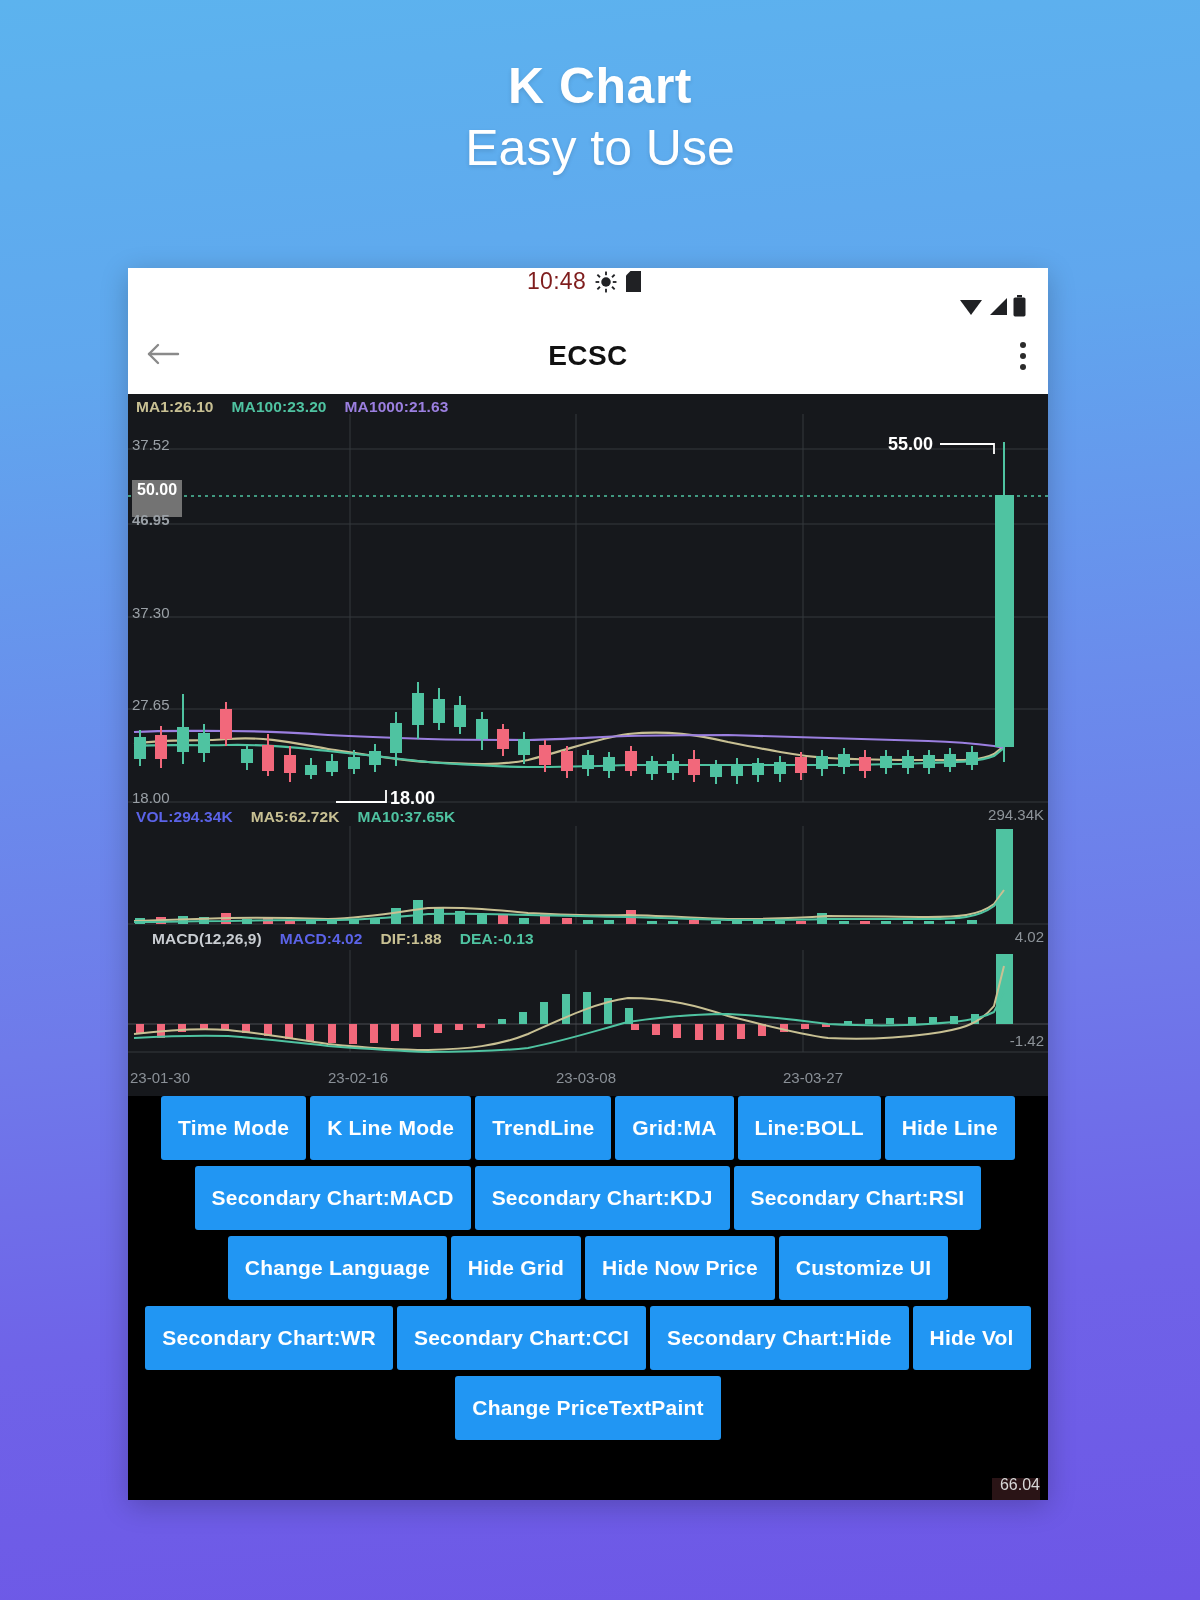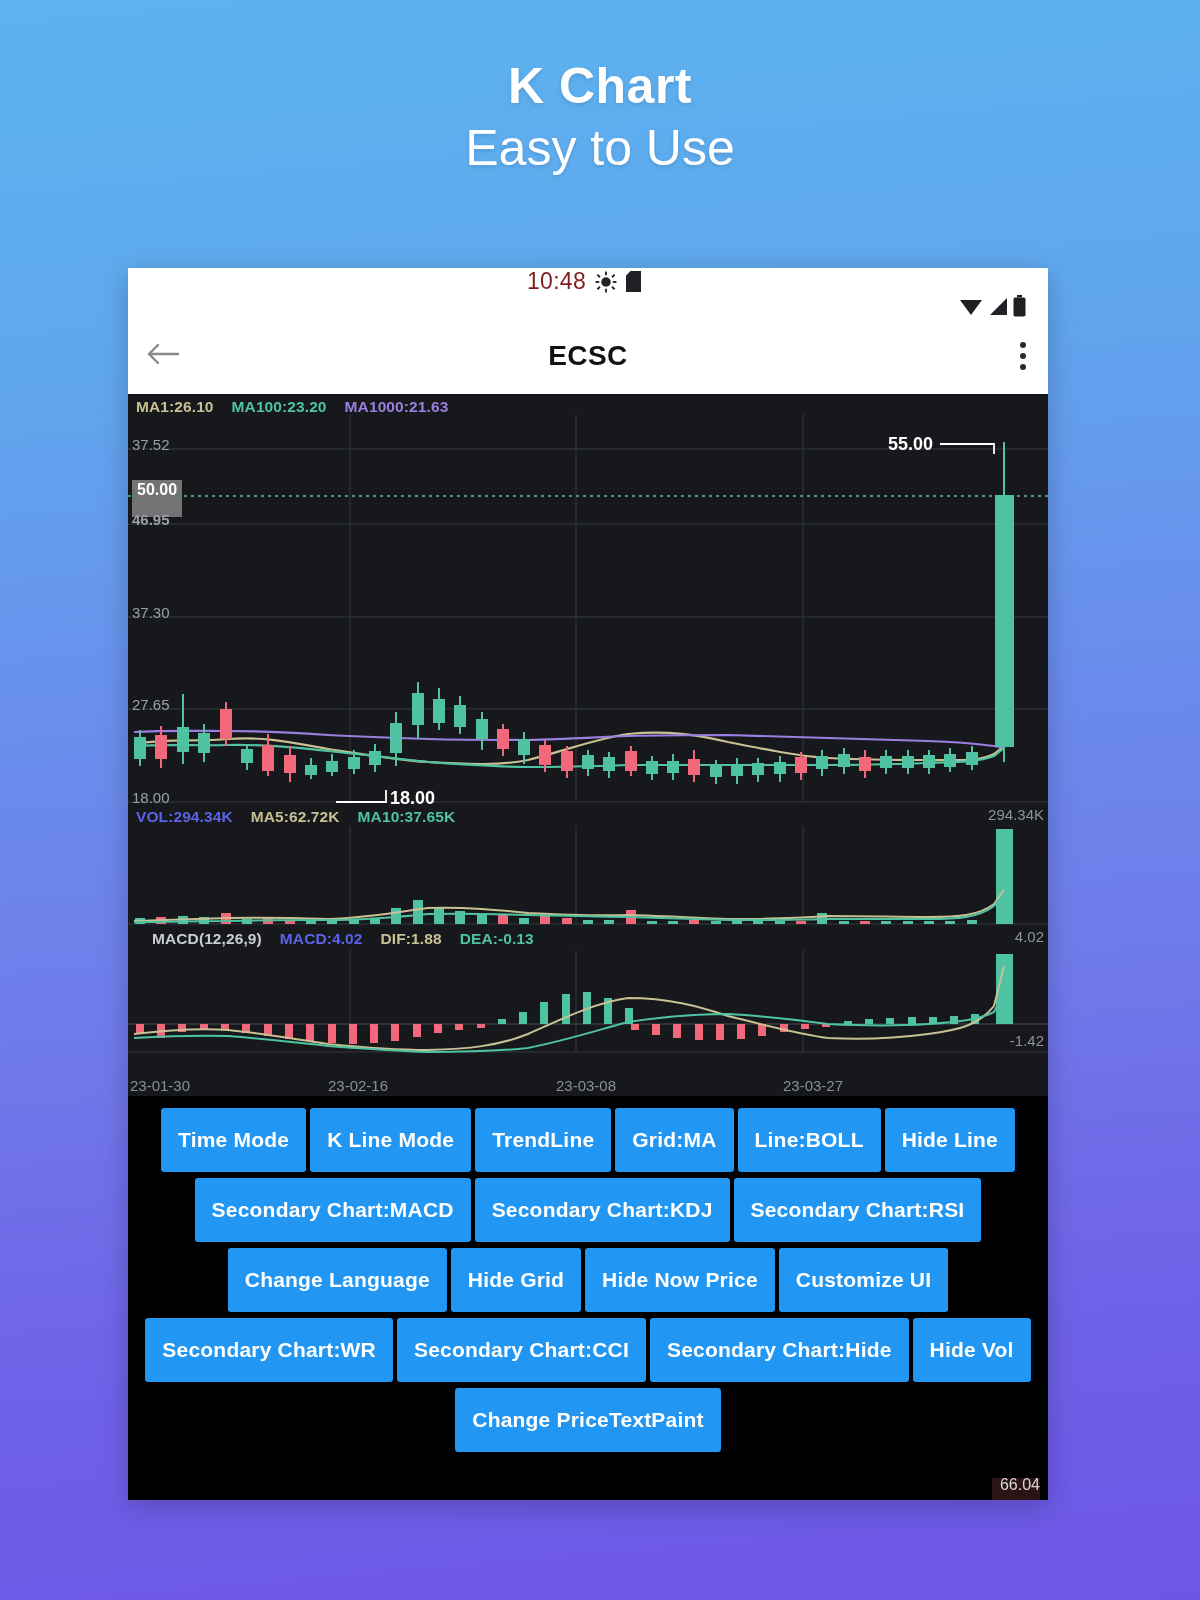--- a/index.html
+++ b/index.html
@@ -118,37 +118,37 @@
     background: #737373;
     color: #ffffff;
     font-size: 16px;
     font-weight: bold;
     padding: 1px 5px 18px 5px;
     left: 4px;
   }
 
   .xdate {
     position: absolute;
-    bottom: 2px;
+    bottom: 10px;
     font-size: 15px;
     color: #8a9097;
     white-space: nowrap;
     text-align: right;
   }
 
   .sel-price {
     position: absolute;
     font-size: 18px;
     font-weight: bold;
     color: #ffffff;
     white-space: nowrap;
   }
 
   
-  .panel { background: #000000; padding: 12px 0 0 0; }
+  .panel { background: #000000; padding: 0 0 0 0; }
   .btn-row {
     display: flex;
     justify-content: center;
     gap: 4px;
     margin-bottom: 6px;
     padding: 0 2px;
   }
   .btn {
     background: #2196f3;
     color: #ffffff;

